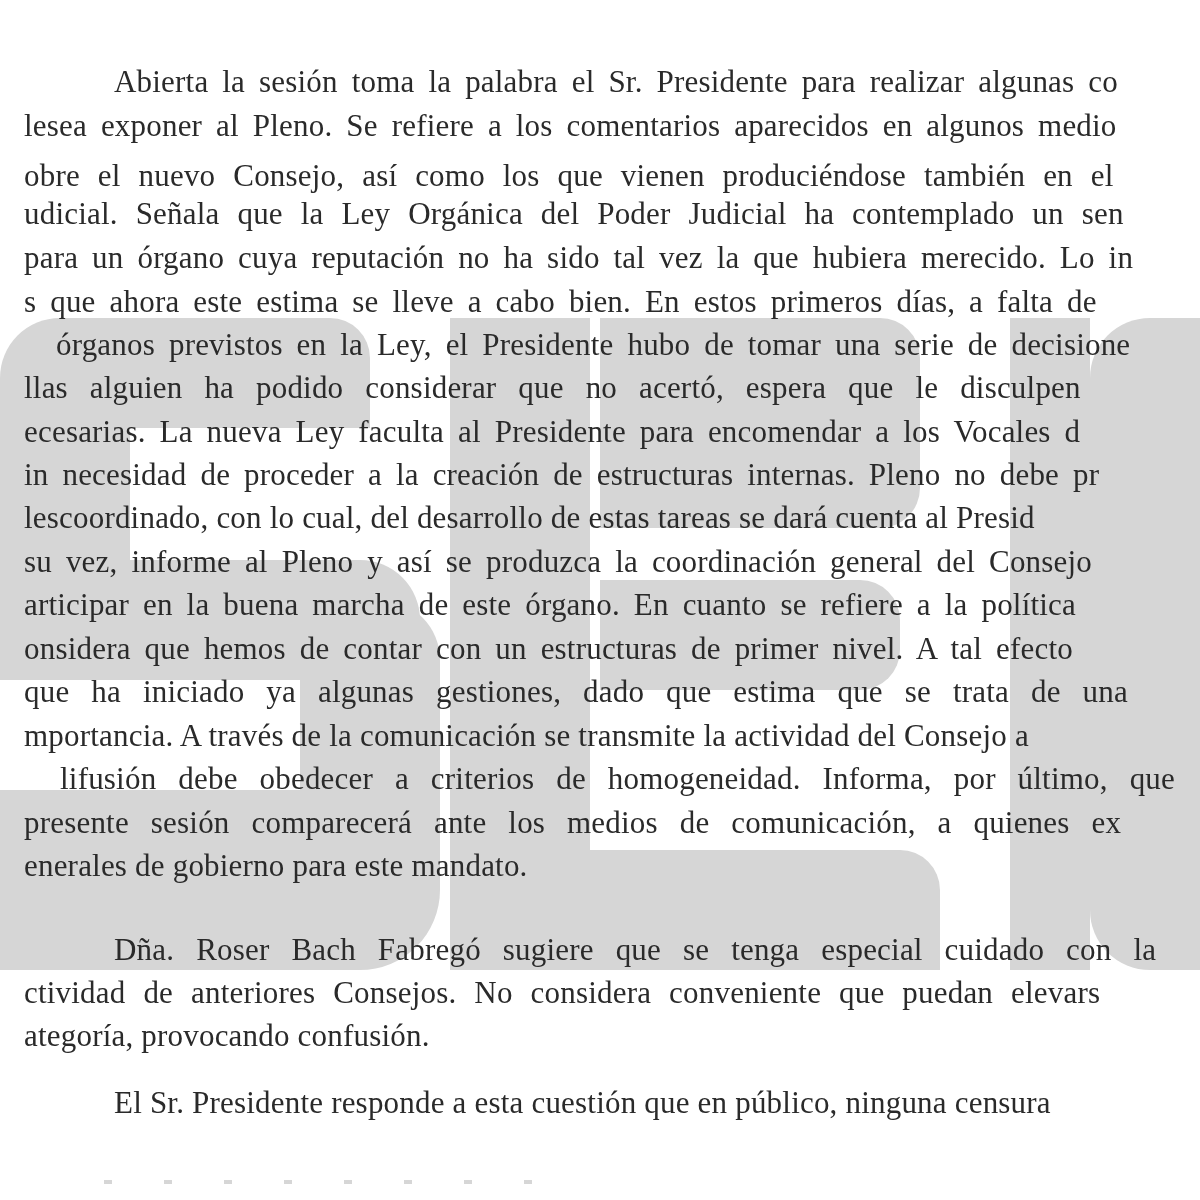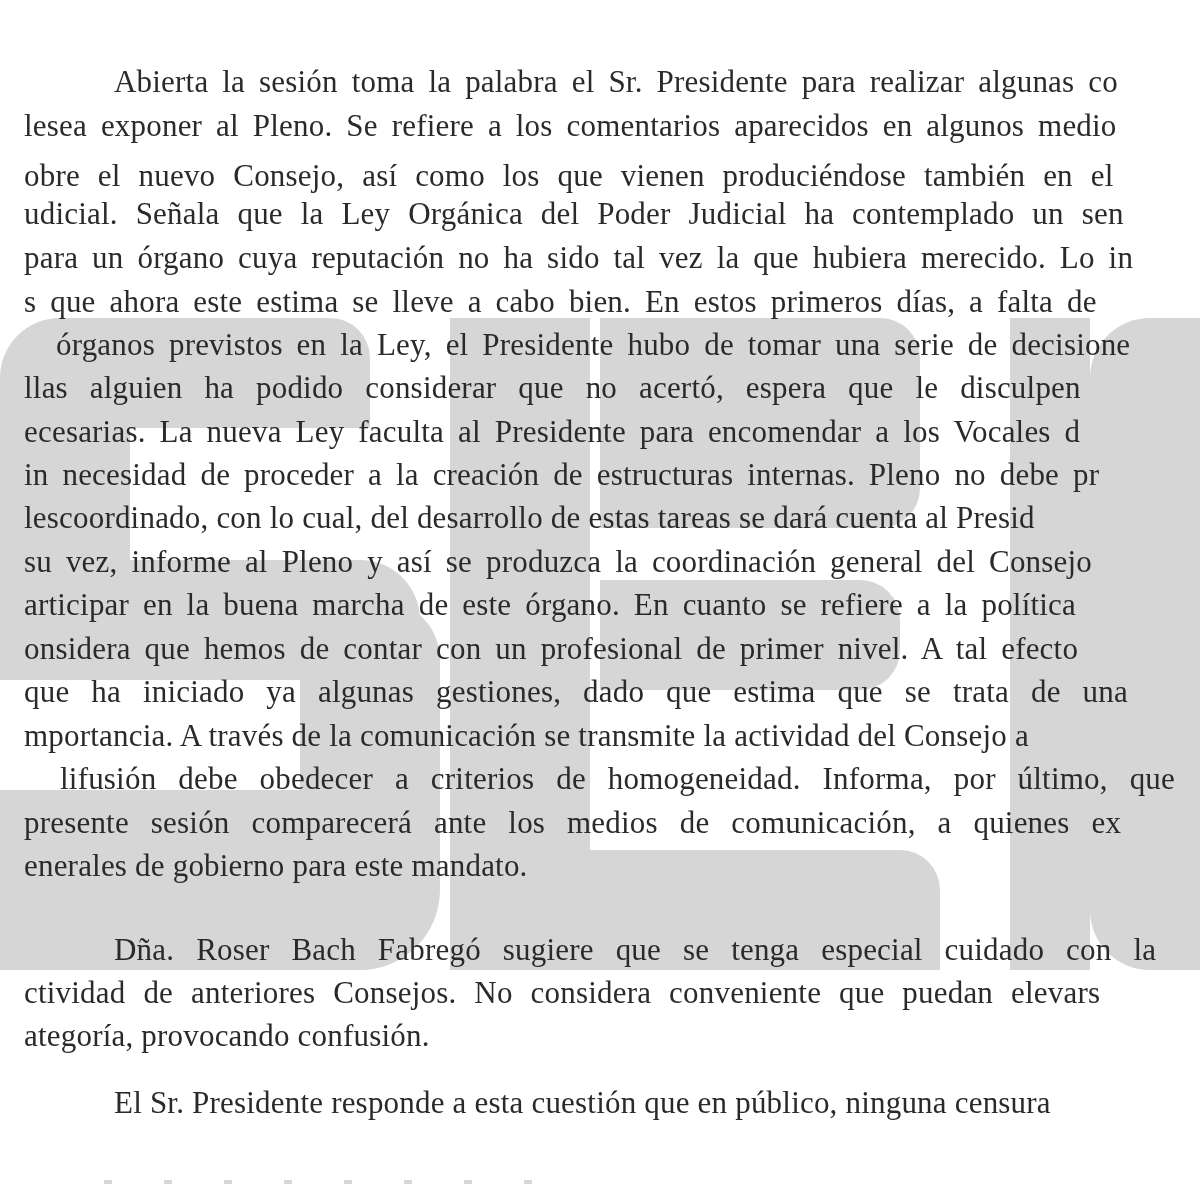--- a/index.html
+++ b/index.html
@@ -46,21 +46,21 @@
     <div class="line j3" style="top:194px;">udicial. Señala que la Ley Orgánica del Poder Judicial ha contemplado un sen</div>
     <div class="line j1" style="top:238px;">para un órgano cuya reputación no ha sido tal vez la que hubiera merecido. Lo in</div>
     <div class="line j1" style="top:282px;">s que ahora este estima se lleve a cabo bien. En estos primeros días, a falta de</div>
     <div class="line j1" style="top:325px;padding-left:32px;">órganos previstos en la Ley, el Presidente hubo de tomar una serie de decisione</div>
     <div class="line j2" style="top:368px;">llas alguien ha podido considerar que no acertó, espera que le disculpen</div>
     <div class="line j1" style="top:412px;">ecesarias. La nueva Ley faculta al Presidente para encomendar a los Vocales d</div>
     <div class="line j1" style="top:455px;">in necesidad de proceder a la creación de estructuras internas. Pleno no debe pr</div>
     <div class="line" style="top:498px;">lescoordinado, con lo cual, del desarrollo de estas tareas se dará cuenta al Presid</div>
     <div class="line j1" style="top:542px;"> su vez, informe al Pleno y así se produzca la coordinación general del Consejo</div>
     <div class="line j1" style="top:585px;">articipar en la buena marcha de este órgano. En cuanto se refiere a la política</div>
-    <div class="line j1" style="top:629px;">onsidera que hemos de contar con un profesional de primer nivel. A tal efecto</div>
+    <div class="line j1" style="top:629px;">onsidera que hemos de contar con un estructuras de primer nivel. A tal efecto</div>
     <div class="line j2" style="top:672px;">que ha iniciado ya algunas gestiones, dado que estima que se trata de una</div>
     <div class="line" style="top:716px;">mportancia. A través de la comunicación se transmite la actividad del Consejo a</div>
     <div class="line j2" style="top:759px;padding-left:36px;">lifusión debe obedecer a criterios de homogeneidad. Informa, por último, que</div>
     <div class="line j2" style="top:803px;">presente sesión comparecerá ante los medios de comunicación, a quienes ex</div>
     <div class="line" style="top:846px;">enerales de gobierno para este mandato.</div>
   </div>
 
   <div>
     <div class="line ind j2" style="top:930px;">Dña. Roser Bach Fabregó sugiere que se tenga especial cuidado con la</div>
     <div class="line j3" style="top:973px;">ctividad de anteriores Consejos. No considera conveniente que puedan elevars</div>

